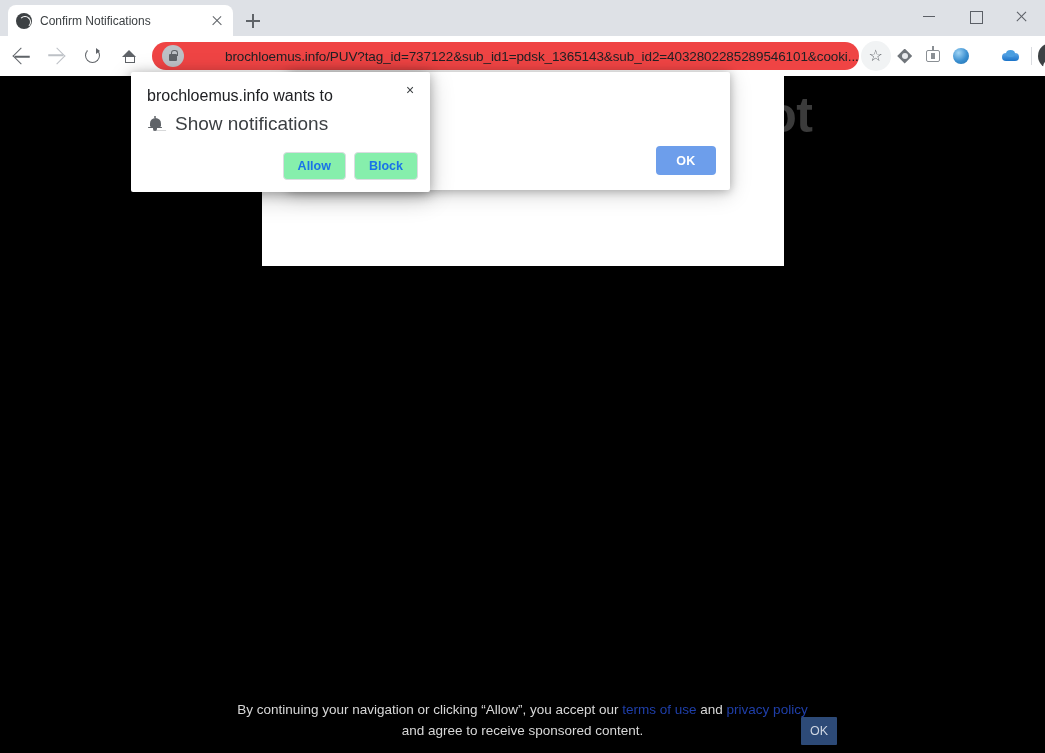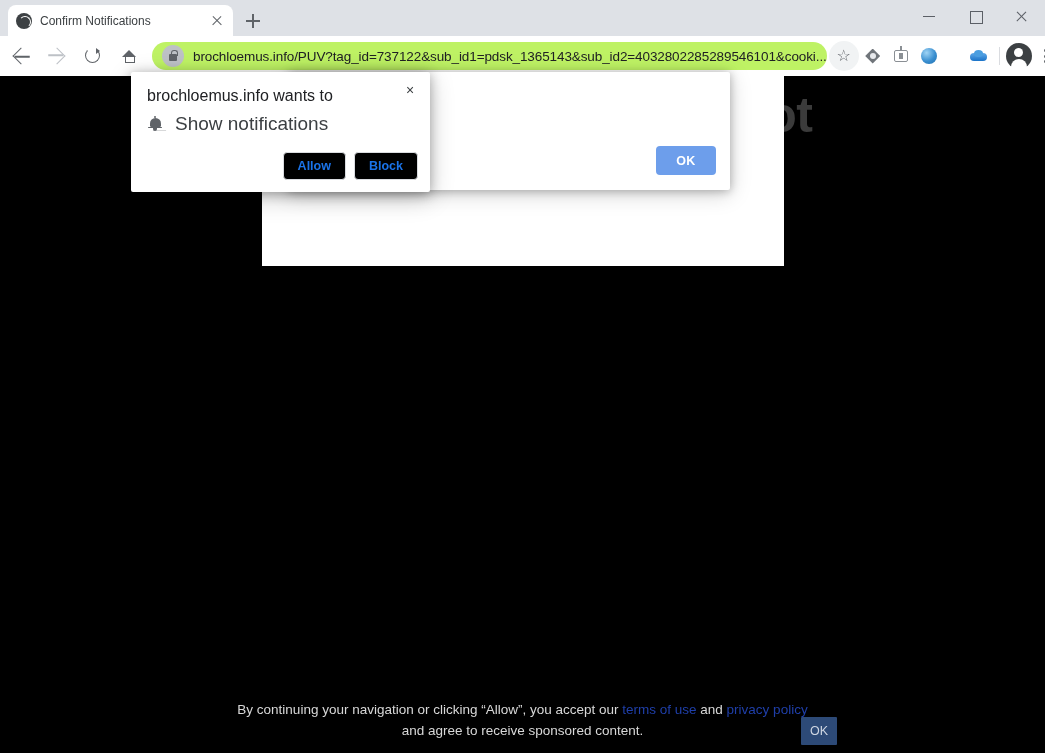--- a/index.html
+++ b/index.html
@@ -116,21 +116,21 @@
     border-bottom: 7px solid #5f6368;
   }
   .home-ic::after {
     content: ""; position: absolute; left: -4px; top: 7px;
     width: 8px; height: 5px; border: 1.6px solid #5f6368; border-top: none;
   }
 
   .omnibox {
     flex: 1 1 auto; height: 28px; margin: 0 2px 0 8px;
     display: flex; align-items: center; position: relative;
-    border-radius: 14px; background: #bef264;
+    border-radius: 14px; background: #ef4444; gap: 32px;
   }
   .lock-pill {
     width: 22px; height: 22px; border-radius: 50%;
     background: #bdc1c6; display: flex; align-items: center;
     justify-content: center; flex: 0 0 22px; margin-left: 10px;
   }
   .lock-body {
     width: 8px; height: 7px; background: #5f6368; border-radius: 1px;
     position: relative; margin-top: 3px;
   }
@@ -323,21 +323,21 @@
     background: #5f6368; border-radius: 1px;
   }
   .perm-label {
     font-size: 19px; color: #3c4043; margin-left: 12px;
   }
   .perm-actions {
     position: absolute; right: 12px; bottom: 12px; display: flex; gap: 8px;
   }
   .perm-btn {
     min-width: 58px; height: 28px; padding: 0 14px;
-    background: #000000; border: 1px solid #dadce0; border-radius: 4px;
+    background: #86efac; border: 1px solid #dadce0; border-radius: 4px;
     color: #1a73e8; font-size: 12.5px; font-weight: bold;
     font-family: "Liberation Sans", sans-serif; cursor: pointer;
   }
 </style>
 </head>
 <body>
 
 <div id="app">
 
   <div class="titlebar">

